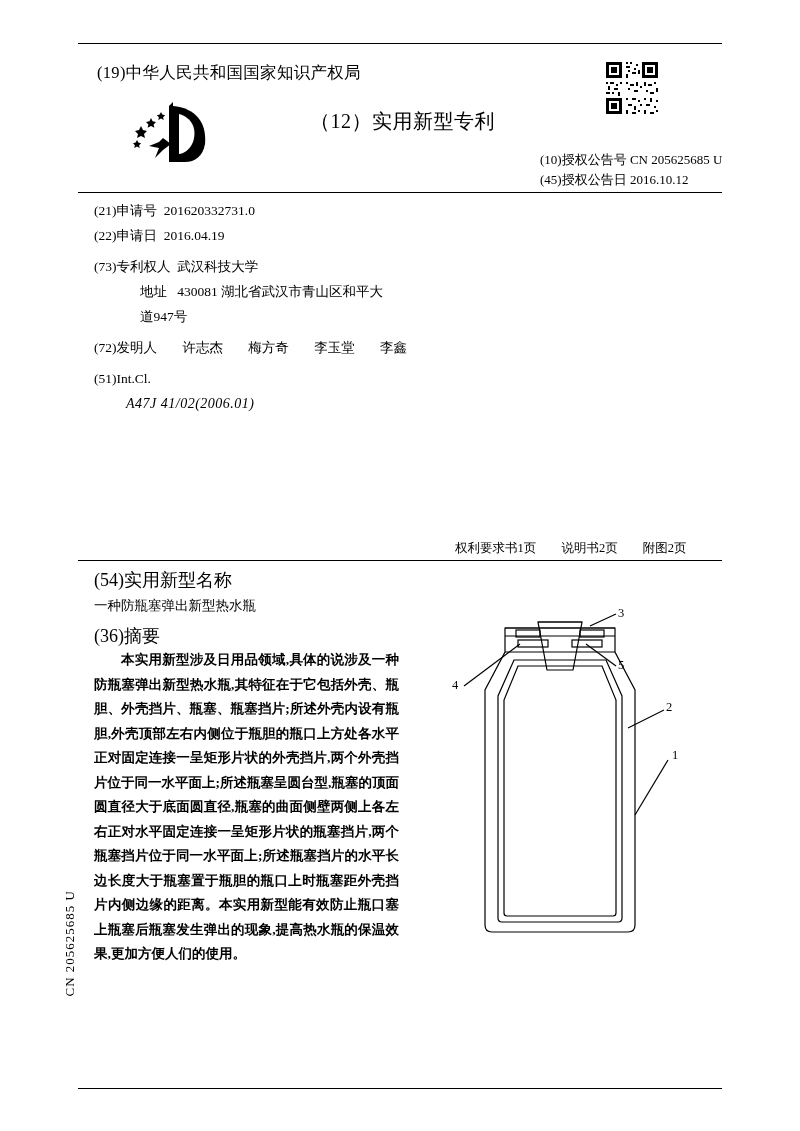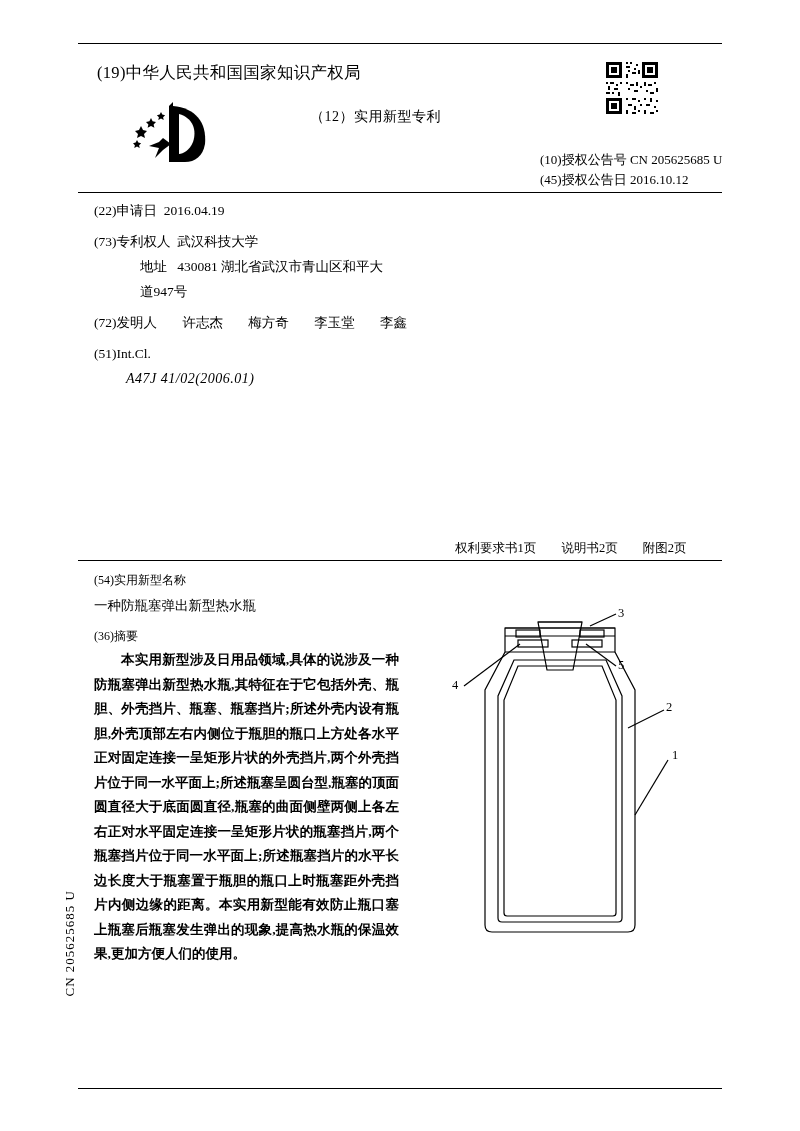--- a/index.html
+++ b/index.html
@@ -51,21 +51,21 @@
   .hdr-country {
     position: absolute;
     left: 97px; top: 62px;
     font-size: 16.5px;
     letter-spacing: 0.3px;
     white-space: nowrap;
   }
   .hdr-type {
     position: absolute;
     left: 310px; top: 108px;
-    font-size: 14px;
+    font-size: 20px;
     letter-spacing: 0.5px;
     white-space: nowrap;
   }
 
   
   .emblem {
     position: absolute;
     left: 133px; top: 100px;
     width: 96px; height: 66px;
   }
@@ -118,21 +118,21 @@
   }
   .counts span { margin-right: 22px; }
 
   
   .lower-left {
     position: absolute;
     left: 94px; top: 568px;
     width: 305px;
   }
   .sec-title {
-    font-size: 12px;
+    font-size: 18px;
     line-height: 24px;
     white-space: nowrap;
   }
   .invention-name {
     font-size: 13.5px;
     text-align: left;
     line-height: 24px;
     padding: 2px 0 6px 0;
   }
   .abstract-body {
@@ -273,20 +273,24 @@
       <span>CN 205625685 U</span>
     </div>
     <div class="line">
       <span>(45)授权公告日</span>
       <span>2016.10.12</span>
     </div>
   </div>
 
   <div class="bib">
     <div class="row">
+      <span>(21)申请号</span>
+      &nbsp;<span>201620332731.0</span>
+    </div>
+    <div class="row">
       <span>(22)申请日</span>
       &nbsp;<span>2016.04.19</span>
     </div>
     <div class="gap"></div>
     <div class="row">
       <span>(73)专利权人</span>
       &nbsp;<span>武汉科技大学</span>
     </div>
     <div class="row indent1">
       <span>地址</span>

